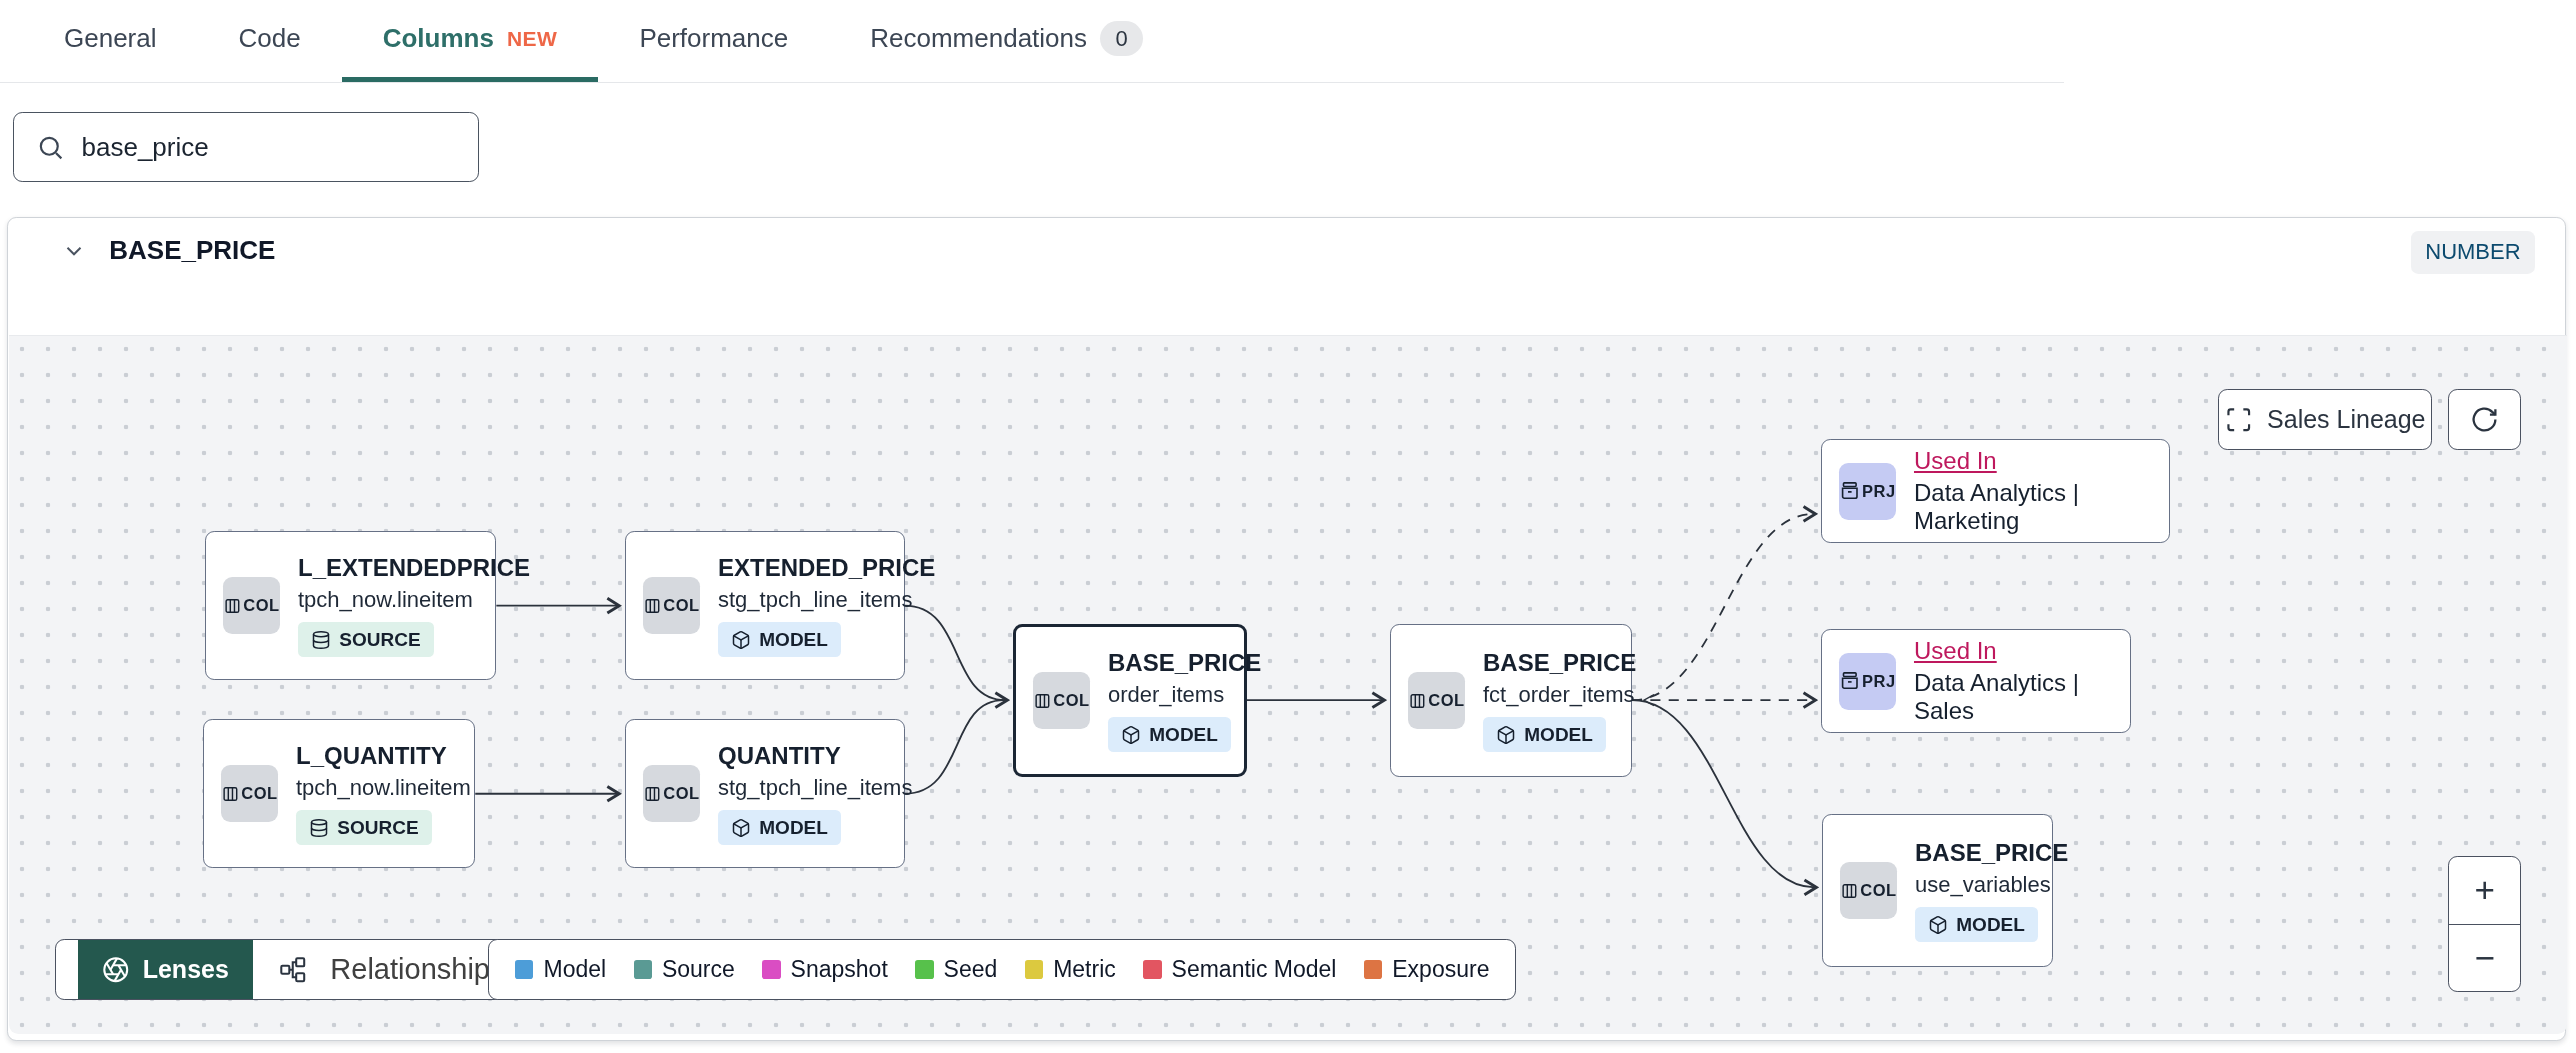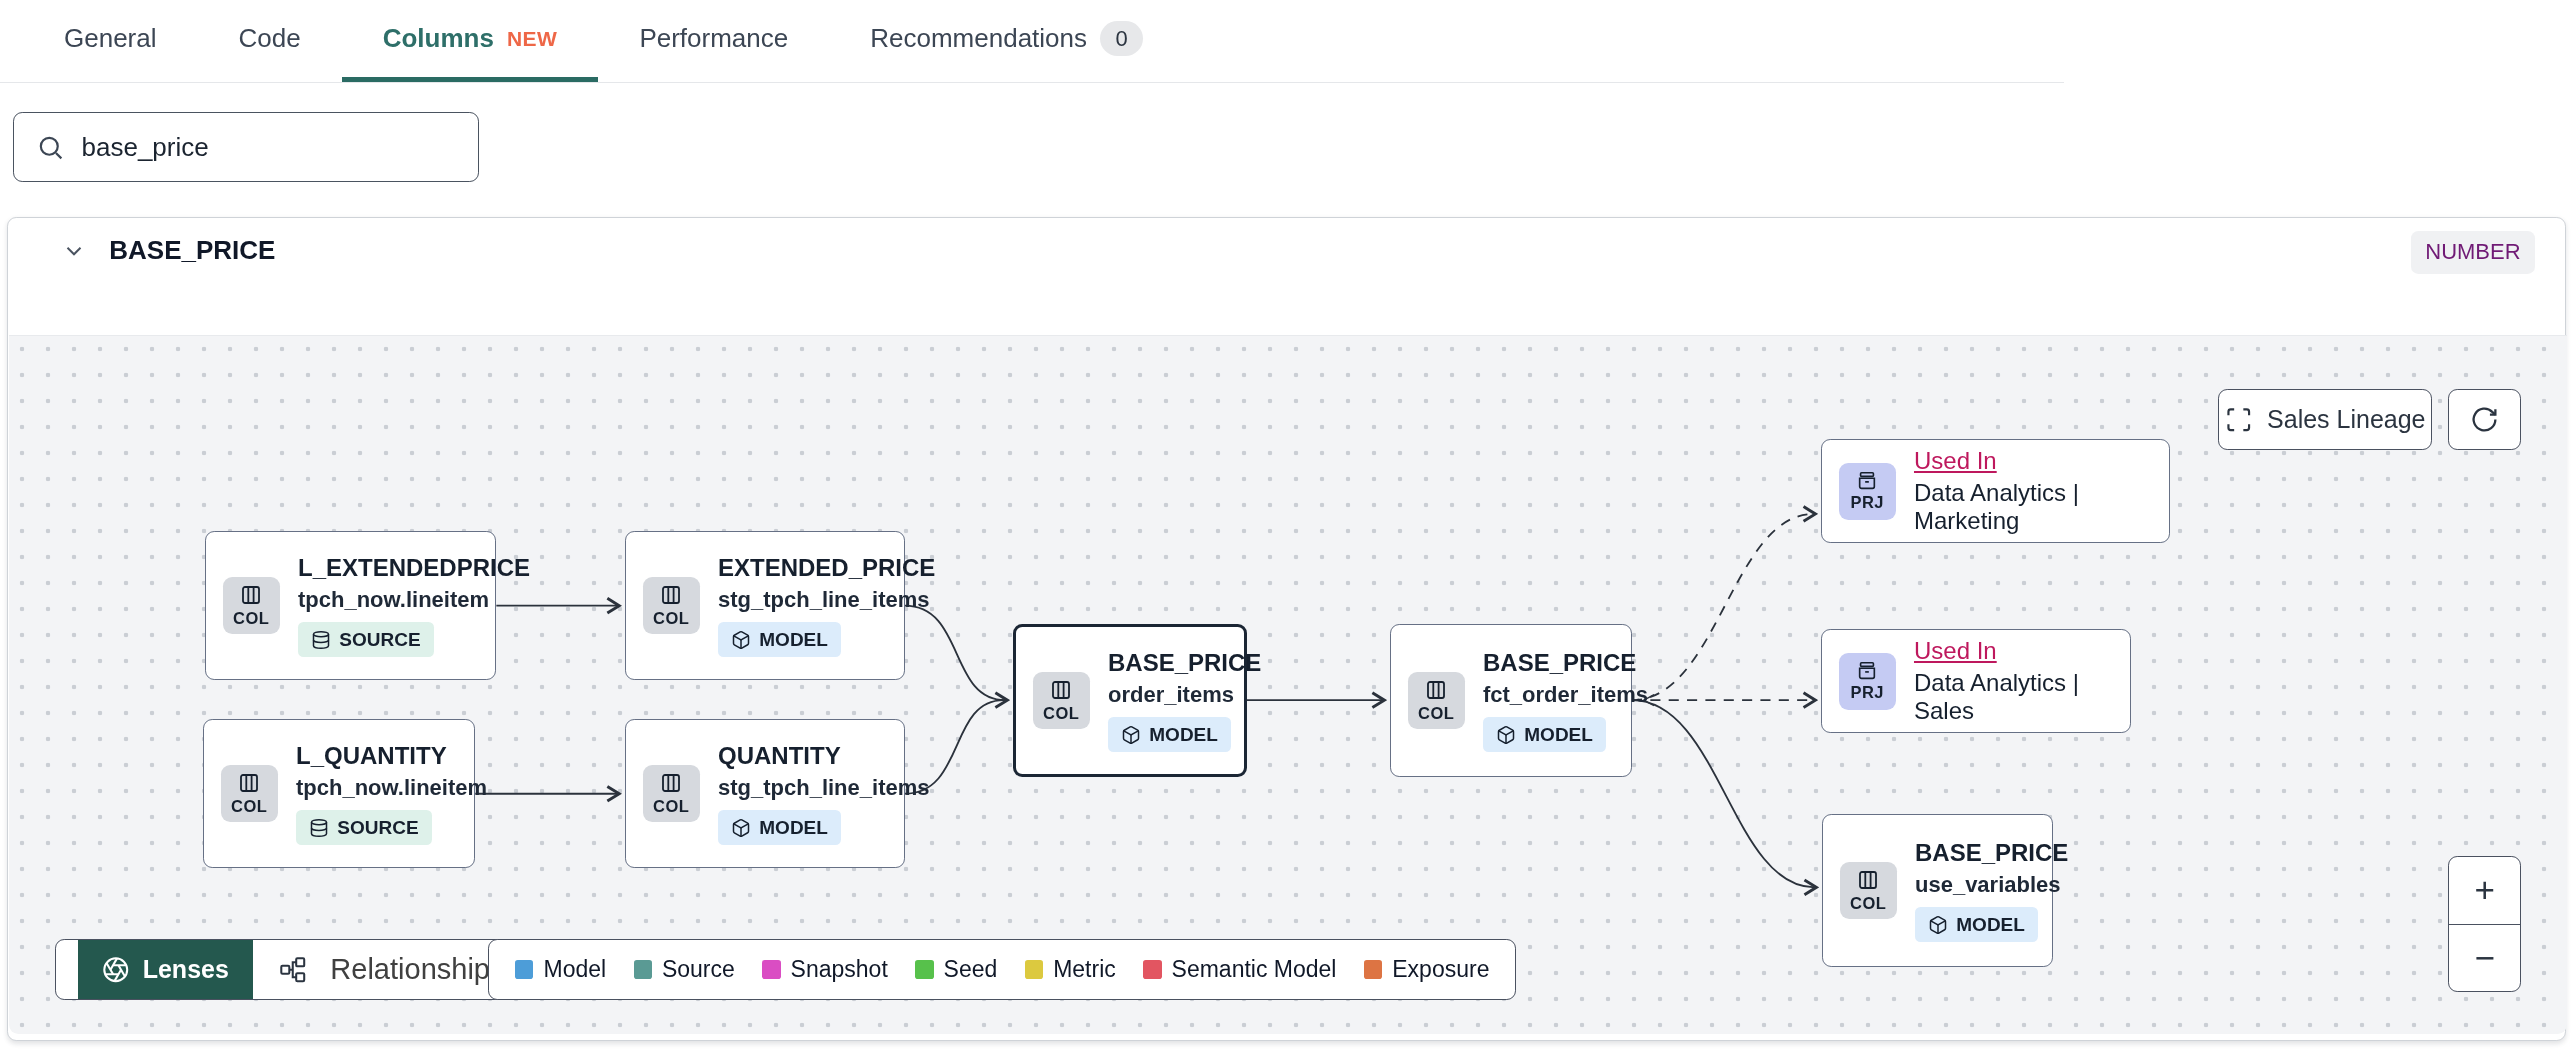--- a/index.html
+++ b/index.html
@@ -47,21 +47,21 @@
   .panel {
     position: absolute; left: 7.3px; top: 217px; width: 2559px; height: 824px;
     background: #fff; border: 0.9px solid #cfd3d8; border-radius: 9.2px;
     box-shadow: 0 2.8px 5.5px rgba(16,24,40,.12);
   }
   .panel-head { position: absolute; left: 0; top: 0; width: 100%; height: 117px; }
   .head-chevron { position: absolute; left: 53px; top: 20px; color: #4a5360; }
   .col-title { position: absolute; left: 101px; top: 16.5px; font-size: 26px; font-weight: 700; color: #101828; }
   .dtype-badge {
     position: absolute; right: 30px; top: 13px;
-    background: #f0f1f3; color: #701a75; font-size: 22px;
+    background: #f0f1f3; color: #0c4a6e; font-size: 22px;
     padding: 8.3px 14.7px; border-radius: 7.3px;
   }
   .col-desc { position: absolute; left: 18.3px; top: 70px; font-size: 25px; color: #101828; }
 
   
   .canvas {
     position: absolute; left: 0.9px; top: 117px; width: 2558px; height: 699px;
     background:
       radial-gradient(circle, #caced4 2px, transparent 2.6px) 0 0 / 26px 26px,
       #f3f4f6;
@@ -73,29 +73,29 @@
 
   
   .node {
     position: absolute; background: #fff; border: 1.4px solid #667085;
     border-radius: 9.2px; display: flex; align-items: center; gap: 18.3px;
     padding: 0 16.5px; cursor: pointer;
   }
   .node.selected { border: 3.2px solid #1b2634; }
   .chip {
     flex: 0 0 auto; width: 57px; height: 57px; border-radius: 9.2px;
-    display: flex; flex-direction: column; align-items: center; justify-content: center;
+    display: flex; flex-direction: row; align-items: center; justify-content: center;
     gap: 1.8px;
   }
   .chip.col { background: #d6d9de; }
   .chip.prj { background: #c5cbf3; }
   .chip .chip-label { font-size: 16.5px; font-weight: 600; color: #16202e; letter-spacing: 0.5px; }
   .node-body { display: flex; flex-direction: column; align-items: flex-start; }
   .node-title { font-size: 24px; font-weight: 600; color: #16202e; margin-bottom: 5.5px; }
-  .node-sub { font-size: 22px; color: #1f2937; margin-bottom: 9.2px; font-weight: bold; }
+  .node-sub { font-size: 22px; color: #1f2937; margin-bottom: 9.2px; }
   .node-eyebrow { font-size: 24px; color: #be185d; margin-bottom: 3.7px; text-decoration: underline; }
   .node-title2 { font-size: 24px; color: #16202e; }
   .badge {
     display: inline-flex; align-items: center; gap: 8.3px;
     font-size: 19px; font-weight: 600; color: #16202e;
     padding: 6.4px 13px; border-radius: 5.5px;
   }
   .badge.model { background: #dcecfb; }
   .badge.source { background: #def1ea; }
 

